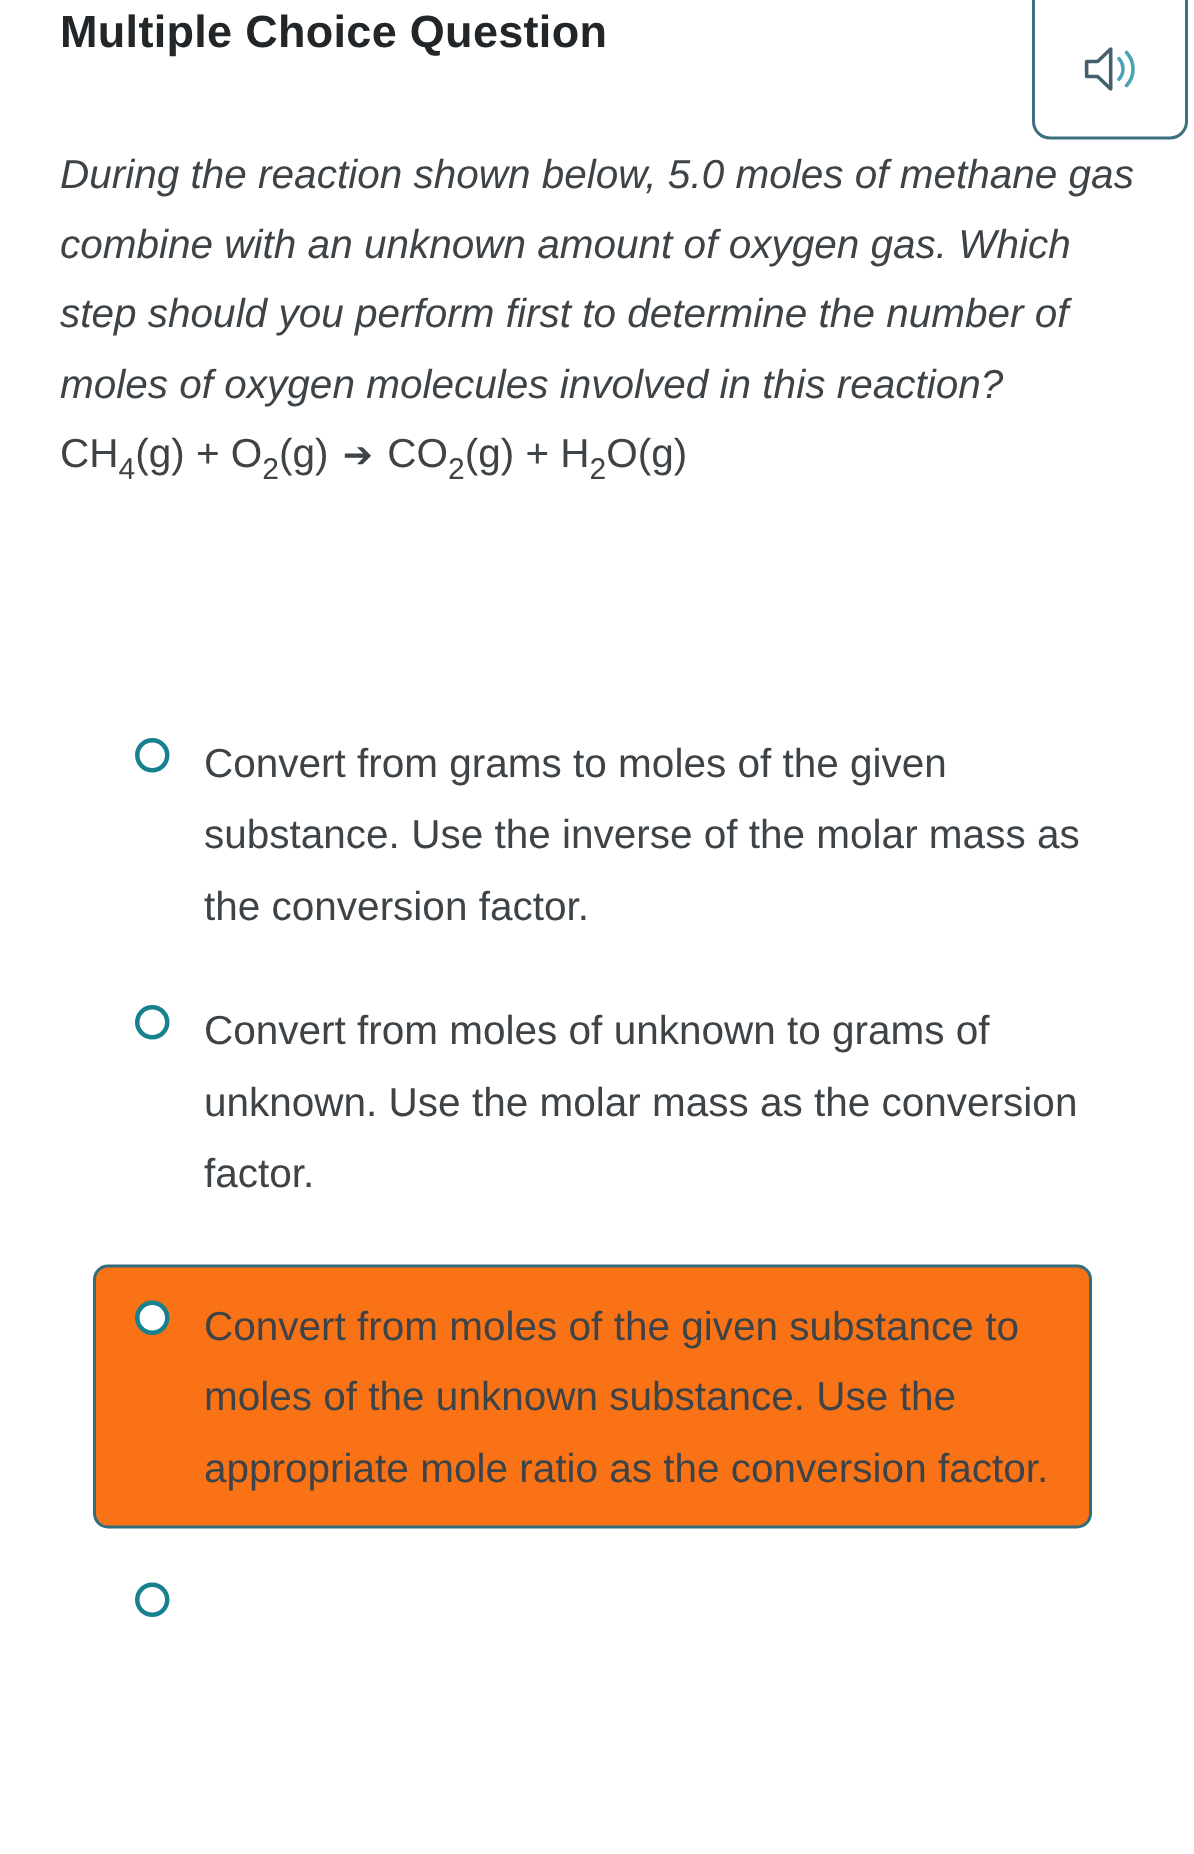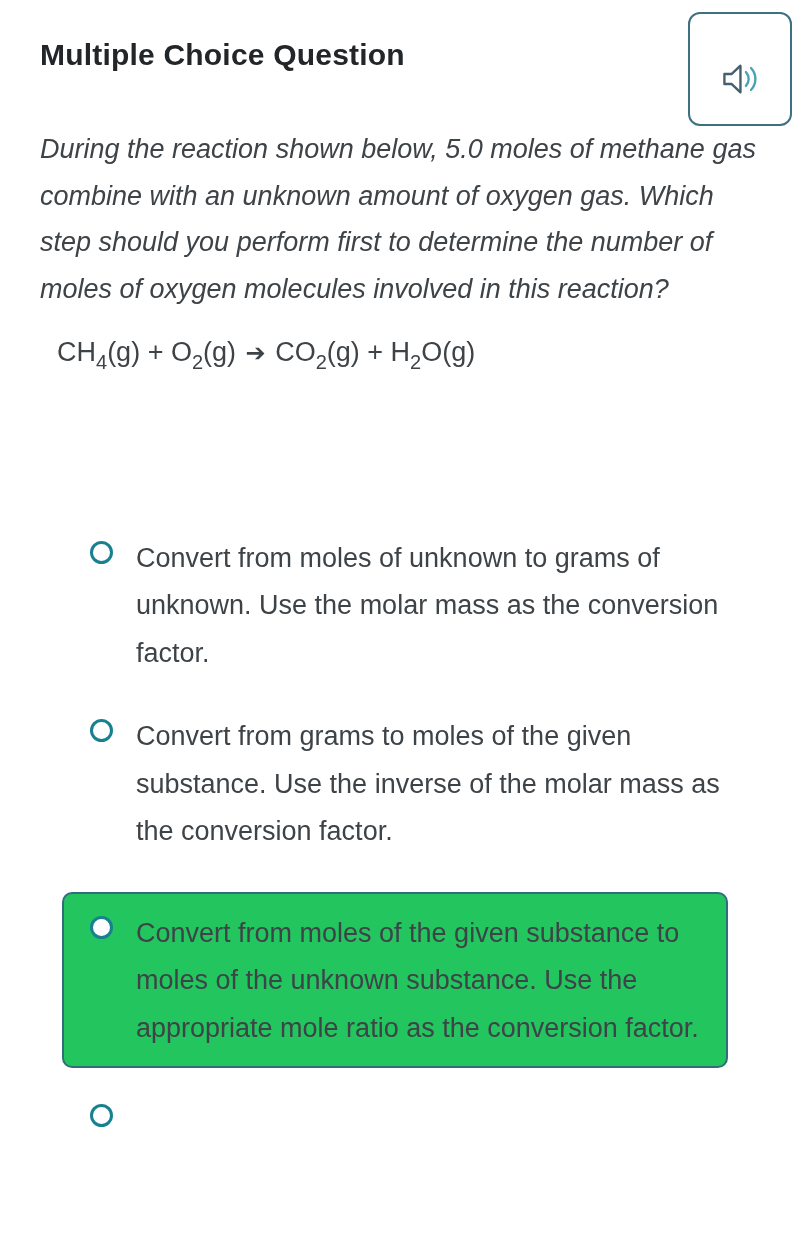--- a/index.html
+++ b/index.html
@@ -9,21 +9,21 @@
     width: 796px;
     height: 1236px;
     overflow: hidden;
     font-family: "Liberation Sans", "DejaVu Sans", sans-serif;
   }
   .page {
     position: relative;
     width: 796px;
     height: 1236px;
     box-sizing: border-box;
-    padding: 36px 40px 0 40px;
+    padding: 3px 40px 0 40px;
   }
   
   .header {
     position: relative;
     height: 72px;
   }
   .title {
     font-size: 30px;
     font-weight: 700;
     color: #222629;
@@ -52,21 +52,21 @@
     color: #3e4347;
     font-size: 27px;
     line-height: 46.5px;
   }
   .question-text {
     margin: 0;
     max-width: 730px;
     font-style: italic;
   }
   .equation {
-    margin: 17px;
+    margin: 0;
     line-height: 46.5px;
     white-space: nowrap;
   }
   .equation sub {
     font-size: 20px;
     line-height: 0;
     position: relative;
     top: 2px;
   }
   .equation .arrow {
@@ -100,21 +100,21 @@
     color: #3e4347;
     max-width: 620px;
     hyphens: manual;
     -webkit-hyphens: manual;
   }
   .option-card {
     box-sizing: border-box;
     margin: 0 28px 30px 22px;
     border: 2px solid #316d7c;
     border-radius: 10px;
-    background: #22c55e;
+    background: #f97316;
     padding: 16px 20px 14px 26px;
   }
   .option-card .option {
     padding-left: 0;
     margin-bottom: 0;
   }
   .option-card .option-label {
     max-width: 640px;
   }
 </style>
@@ -139,26 +139,26 @@
 
   <div class="question-block">
     <p class="question-text">During the reaction shown below, 5.0 moles of methane gas combine with an unknown amount of oxygen gas. Which step should you perform first to determine the number of moles of oxygen molecules involved in this reaction?</p>
     <div class="equation" id="equation"><span>CH</span><sub>4</sub><span>(g) + O</span><sub>2</sub><span>(g) </span><span class="arrow">➔</span><span> CO</span><sub>2</sub><span>(g) + H</span><sub>2</sub><span>O(g)</span></div>
   </div>
 
   <div class="options">
 
     <div class="option">
       <span class="radio"></span>
-      <span class="option-label">Convert from moles of unknown to grams of unknown. Use the molar mass as the conver­sion factor.</span>
+      <span class="option-label">Convert from grams to moles of the given substance. Use the inverse of the molar mass as the conversion factor.</span>
     </div>
 
     <div class="option">
       <span class="radio"></span>
-      <span class="option-label">Convert from grams to moles of the given substance. Use the inverse of the molar mass as the conversion factor.</span>
+      <span class="option-label">Convert from moles of unknown to grams of unknown. Use the molar mass as the conver­sion factor.</span>
     </div>
 
     <div class="option-card">
       <div class="option">
         <span class="radio"></span>
         <span class="option-label">Convert from moles of the given substance to moles of the unknown substance. Use the appropriate mole ratio as the conversion fac­tor.</span>
       </div>
     </div>
 
     <div class="option">

